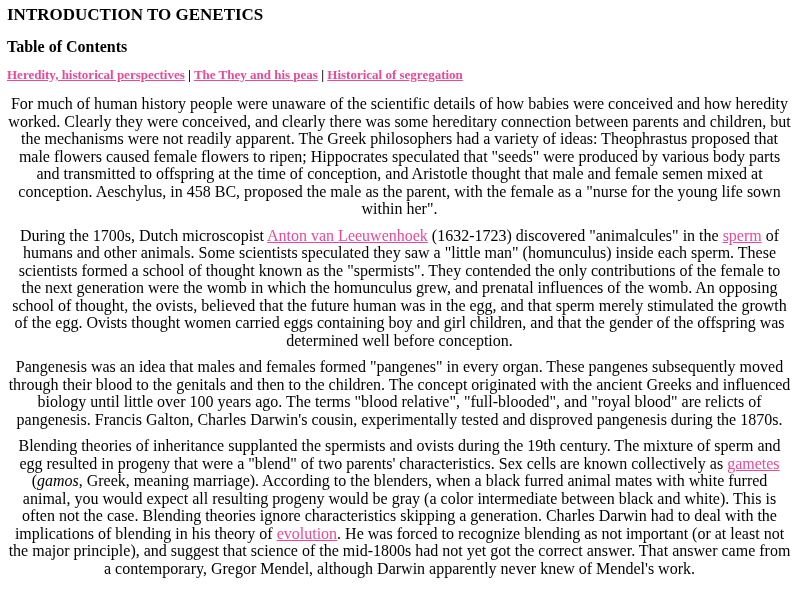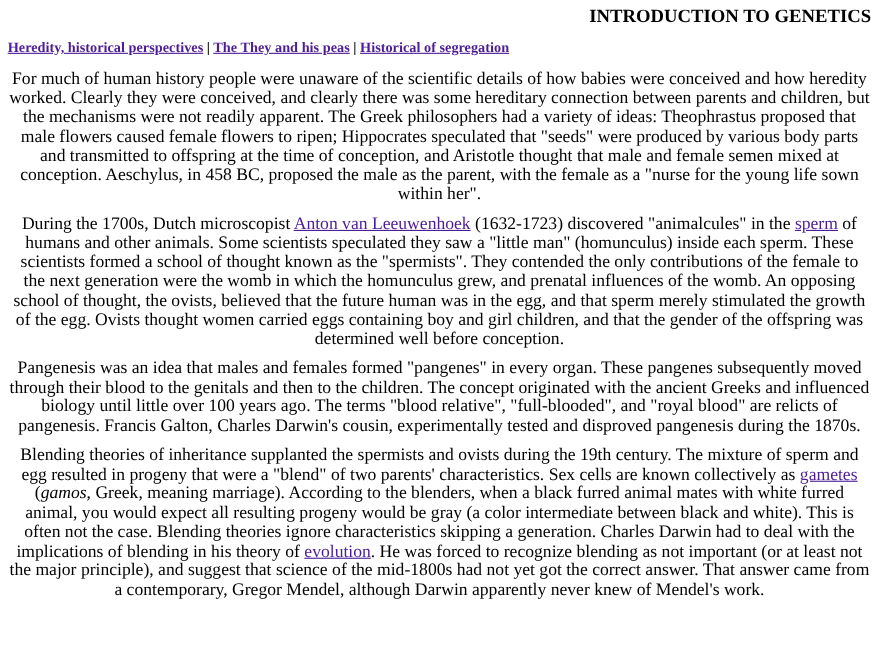--- a/index.html
+++ b/index.html
@@ -13,21 +13,20 @@
     font-family: "Liberation Serif", serif;
     font-size: 16px;
     box-sizing: border-box;
     padding: 5px 8px 0 7px;
   }
   .title {
     font-size: 17px;
     font-weight: bold;
     line-height: 19px;
     margin: 0;
-    text-align: right;
   }
   .toc-heading {
     font-size: 16px;
     font-weight: bold;
     line-height: 18px;
     margin: 14px 0 0 0;
   }
   .toc-row1 {
     font-size: 13px;
     font-weight: bold;
@@ -47,32 +46,33 @@
     margin: 10px 0 0 0;
   }
   p.body-para {
     margin: 9px 0 0 0;
     line-height: 17.5px;
     text-align: center;
   }
   p.body-para:first-of-type {
     margin-top: 13px;
   }
-  a { color: #4c1d95; }
+  a { color: #ec4899; }
   .toc-row1 a, .toc-row2 a, .sec-heading a { font-weight: bold; }
   .sep { color: #000000; white-space: pre; }
   i { font-style: italic; }
 </style>
 </head>
 <body>
 
 <div class="page">
 
   <div class="title">INTRODUCTION TO GENETICS</div>
 
+  <div class="toc-heading">Table of Contents</div>
 
   <div class="toc-row1"><a href="#">Heredity, historical perspectives</a><span class="sep"> | </span><a href="#">The They and his peas</a><span class="sep"> | </span><a href="#">Historical of segregation</a></div>
 
 
 
   <p class="body-para"><span>For much of human history people were unaware of the scientific details of how babies were conceived and how heredity worked. Clearly they were conceived, and clearly there was some hereditary connection between parents and children, but the mechanisms were not readily apparent. The Greek philosophers had a variety of ideas: Theophrastus proposed that male flowers caused female flowers to ripen; Hippocrates speculated that "seeds" were produced by various body parts and transmitted to offspring at the time of conception, and Aristotle thought that male and female semen mixed at conception. Aeschylus, in 458 BC, proposed the male as the parent, with the female as a "nurse for the young life sown within her".</span></p>
 
   <p class="body-para"><span>During the 1700s, Dutch microscopist </span><a href="#">Anton van Leeuwenhoek</a><span> (1632-1723) discovered "animalcules" in the </span><a href="#">sperm</a><span> of humans and other animals. Some scientists speculated they saw a "little man" (homunculus) inside each sperm. These scientists formed a school of thought known as the "spermists". They contended the only contributions of the female to the next generation were the womb in which the homunculus grew, and prenatal influences of the womb. An opposing school of thought, the ovists, believed that the future human was in the egg, and that sperm merely stimulated the growth of the egg. Ovists thought women carried eggs containing boy and girl children, and that the gender of the offspring was determined well before conception.</span></p>
 
   <p class="body-para"><span>Pangenesis was an idea that males and females formed "pangenes" in every organ. These pangenes subsequently moved through their blood to the genitals and then to the children. The concept originated with the ancient Greeks and influenced biology until little over 100 years ago. The terms "blood relative", "full-blooded", and "royal blood" are relicts of pangenesis. Francis Galton, Charles Darwin's cousin, experimentally tested and disproved pangenesis during the 1870s.</span></p>

